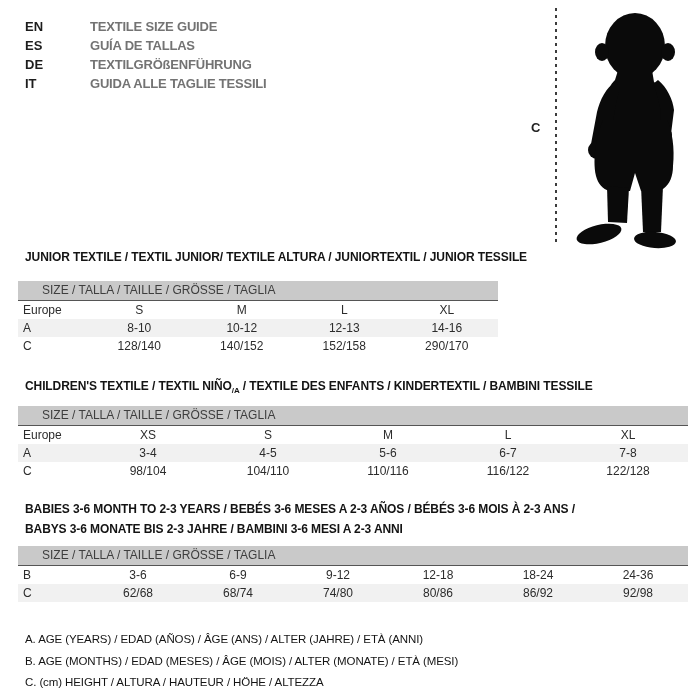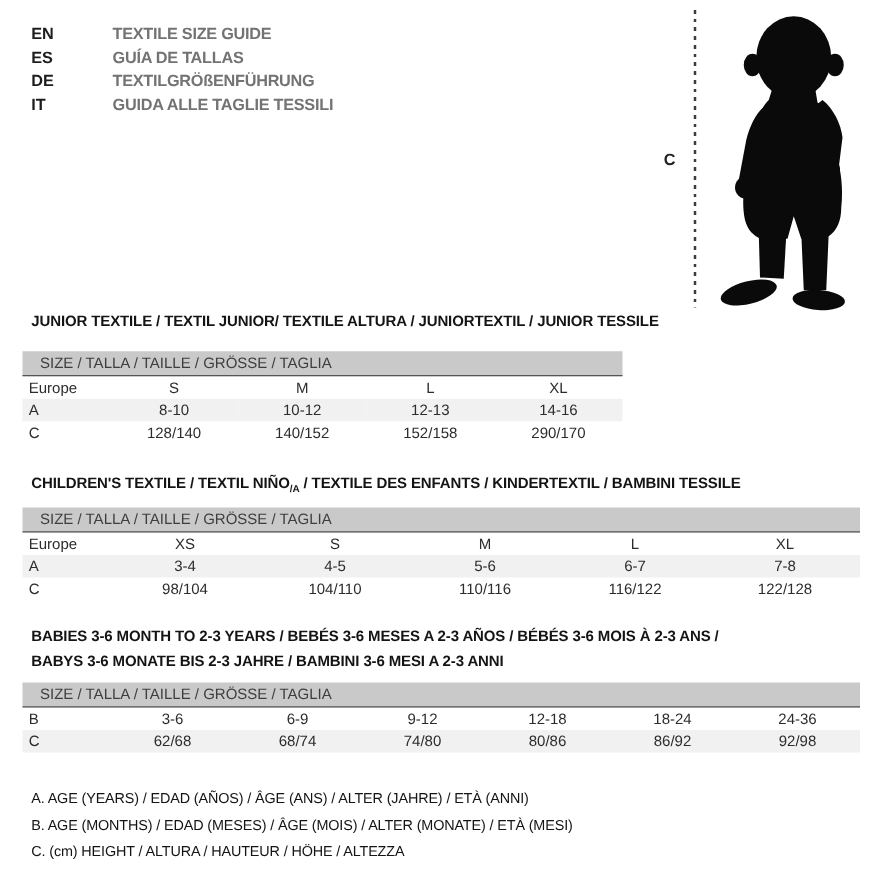--- a/index.html
+++ b/index.html
@@ -34,21 +34,21 @@
   #t3-title{top:499px;line-height:20px;}
   .tbl-title sub{font-size:8px;}
 
   
   .tbl-wrap{position:absolute;left:18px;}
   #t1{top:281px;width:480px;}
   #t2{top:406px;width:670px;}
   #t3{top:546px;width:670px;}
   .size-bar{
     height:19px;line-height:19px;background:#c9c9c9;border-bottom:1px solid #555555;
-    padding-left:14px;font-size:12px;color:#3e3e3e;white-space:nowrap;
+    padding-left:24px;font-size:12px;color:#3e3e3e;white-space:nowrap;
   }
   table{width:100%;border-collapse:collapse;table-layout:fixed;}
   td{height:18px;font-size:12px;color:#2c2c2c;text-align:center;padding:0;white-space:nowrap;}
   td.lbl{text-align:left;padding-left:5px;}
   col.label-col{width:70px;}
   tr.stripe{background:#f1f1f1;}
 
   
   .footnotes{
     position:absolute;left:25px;top:629px;font-weight:normal;font-size:11.5px;

